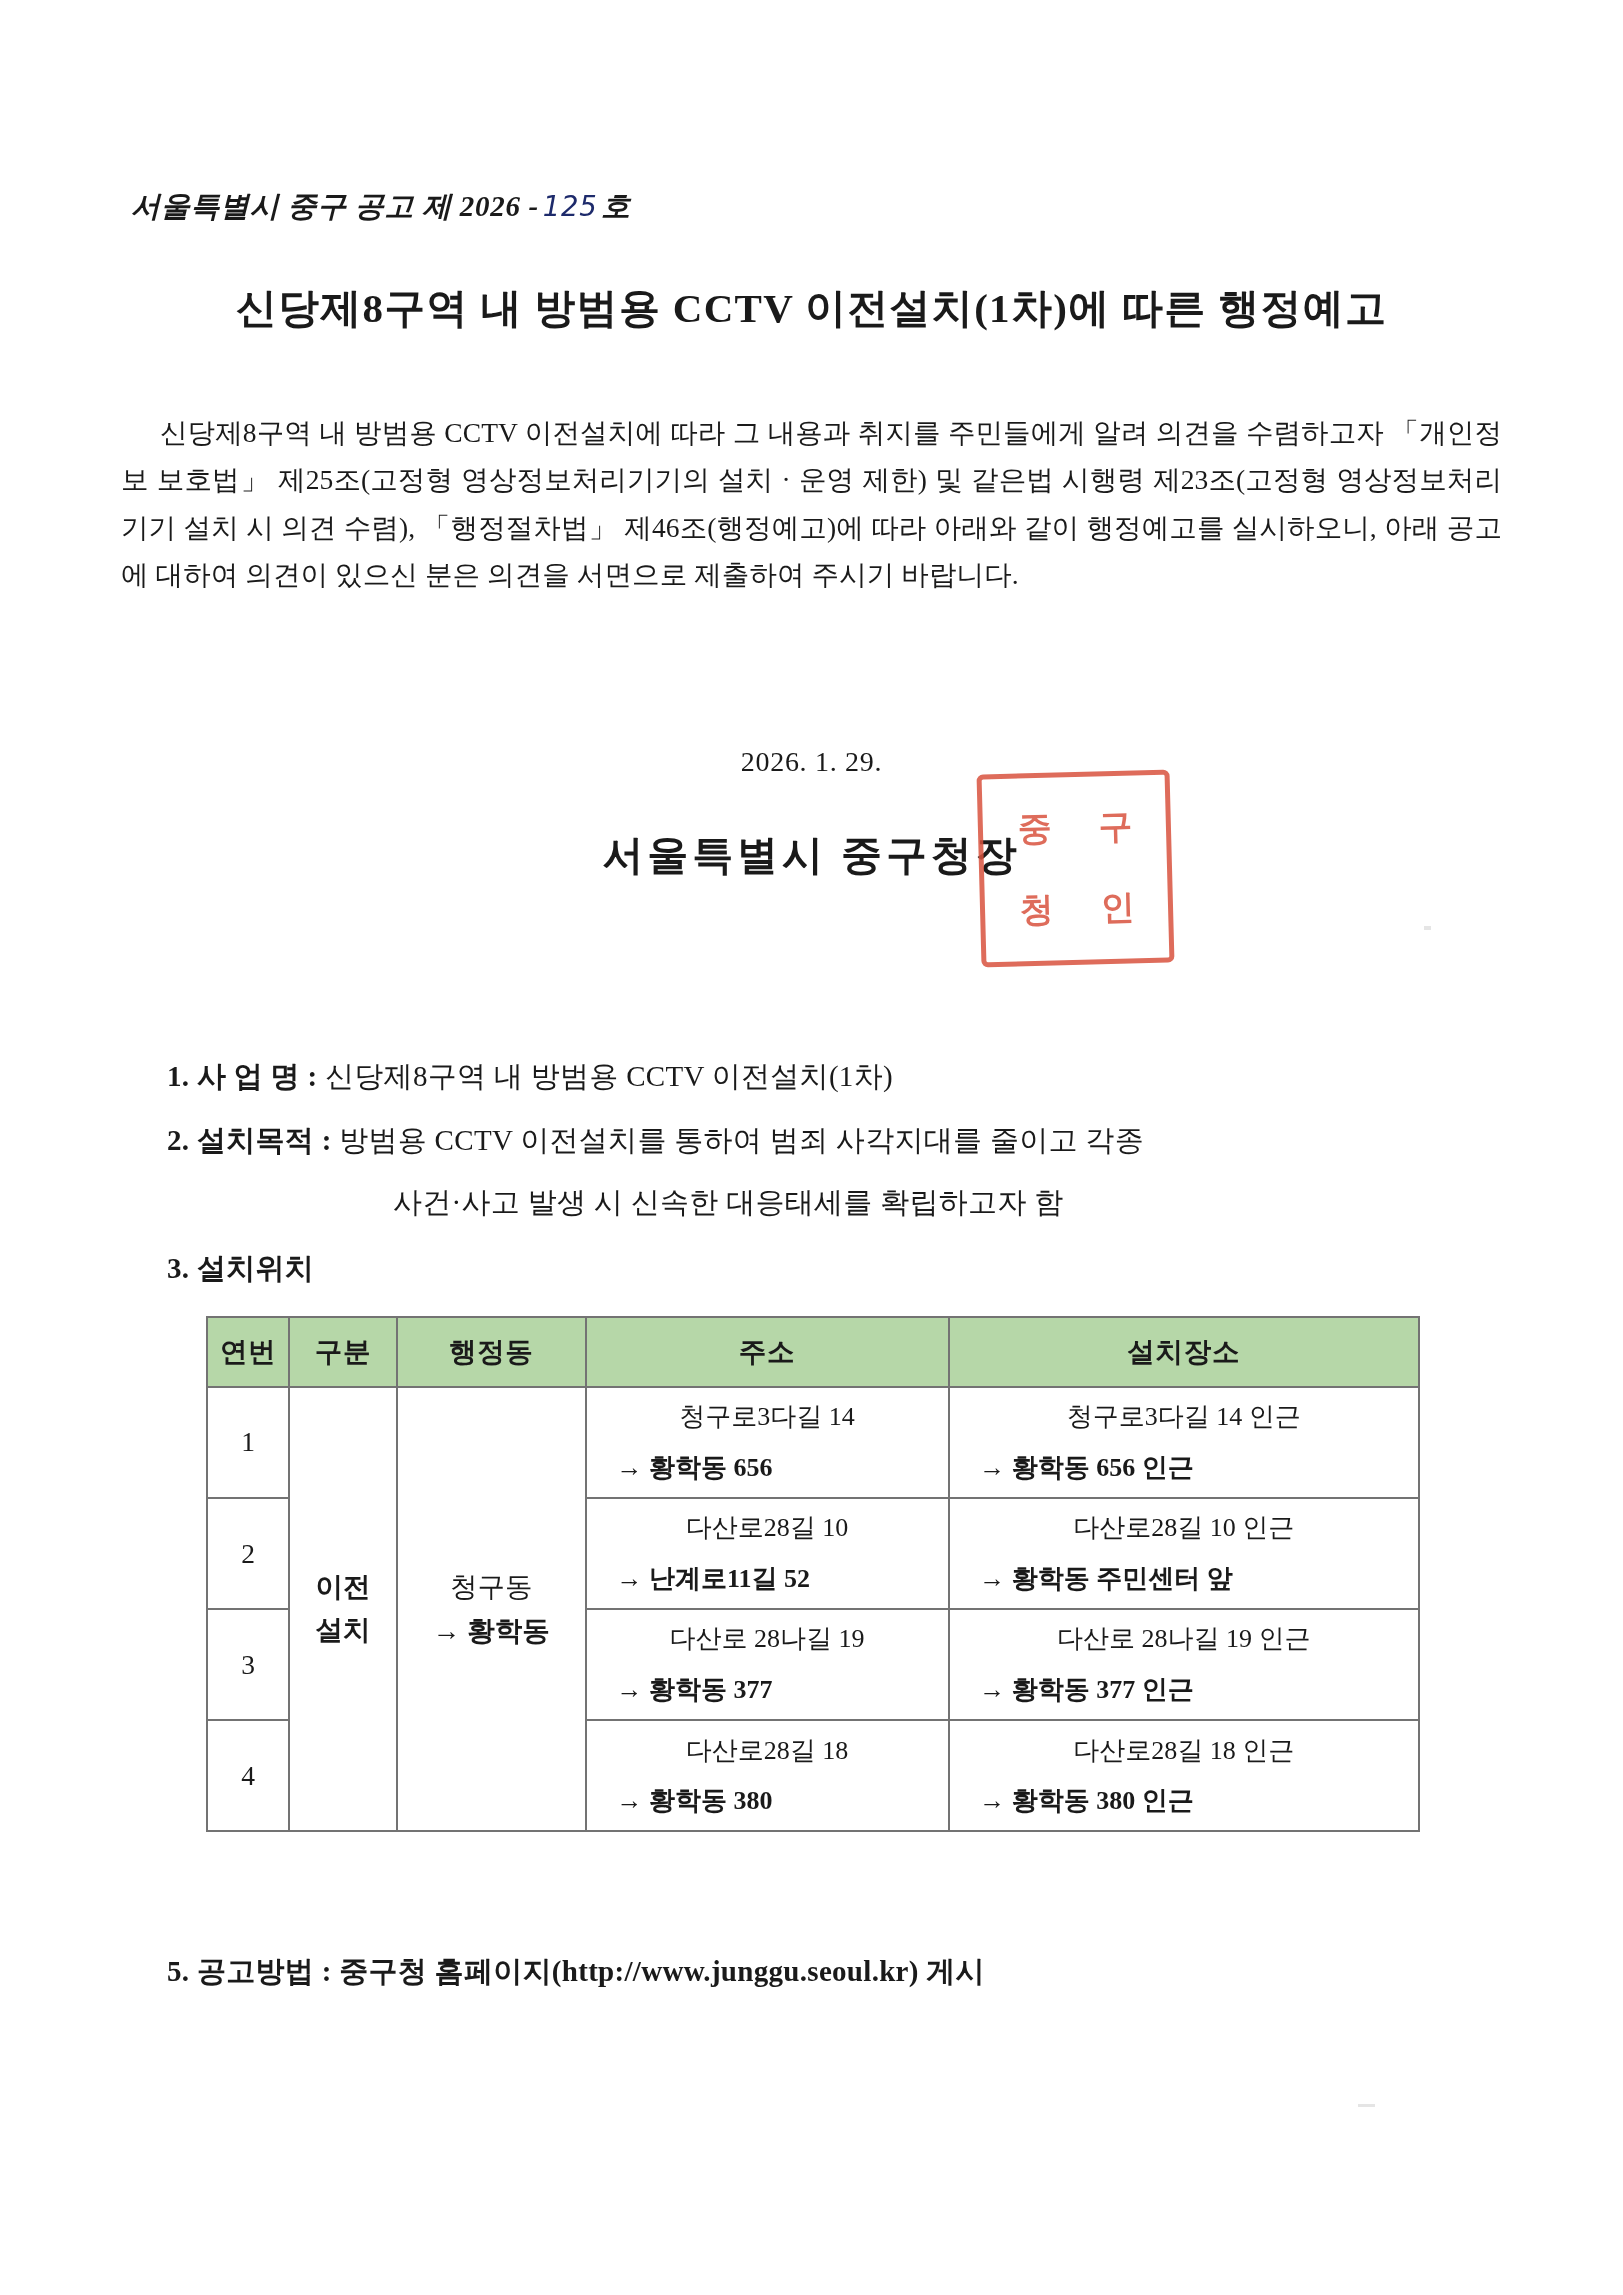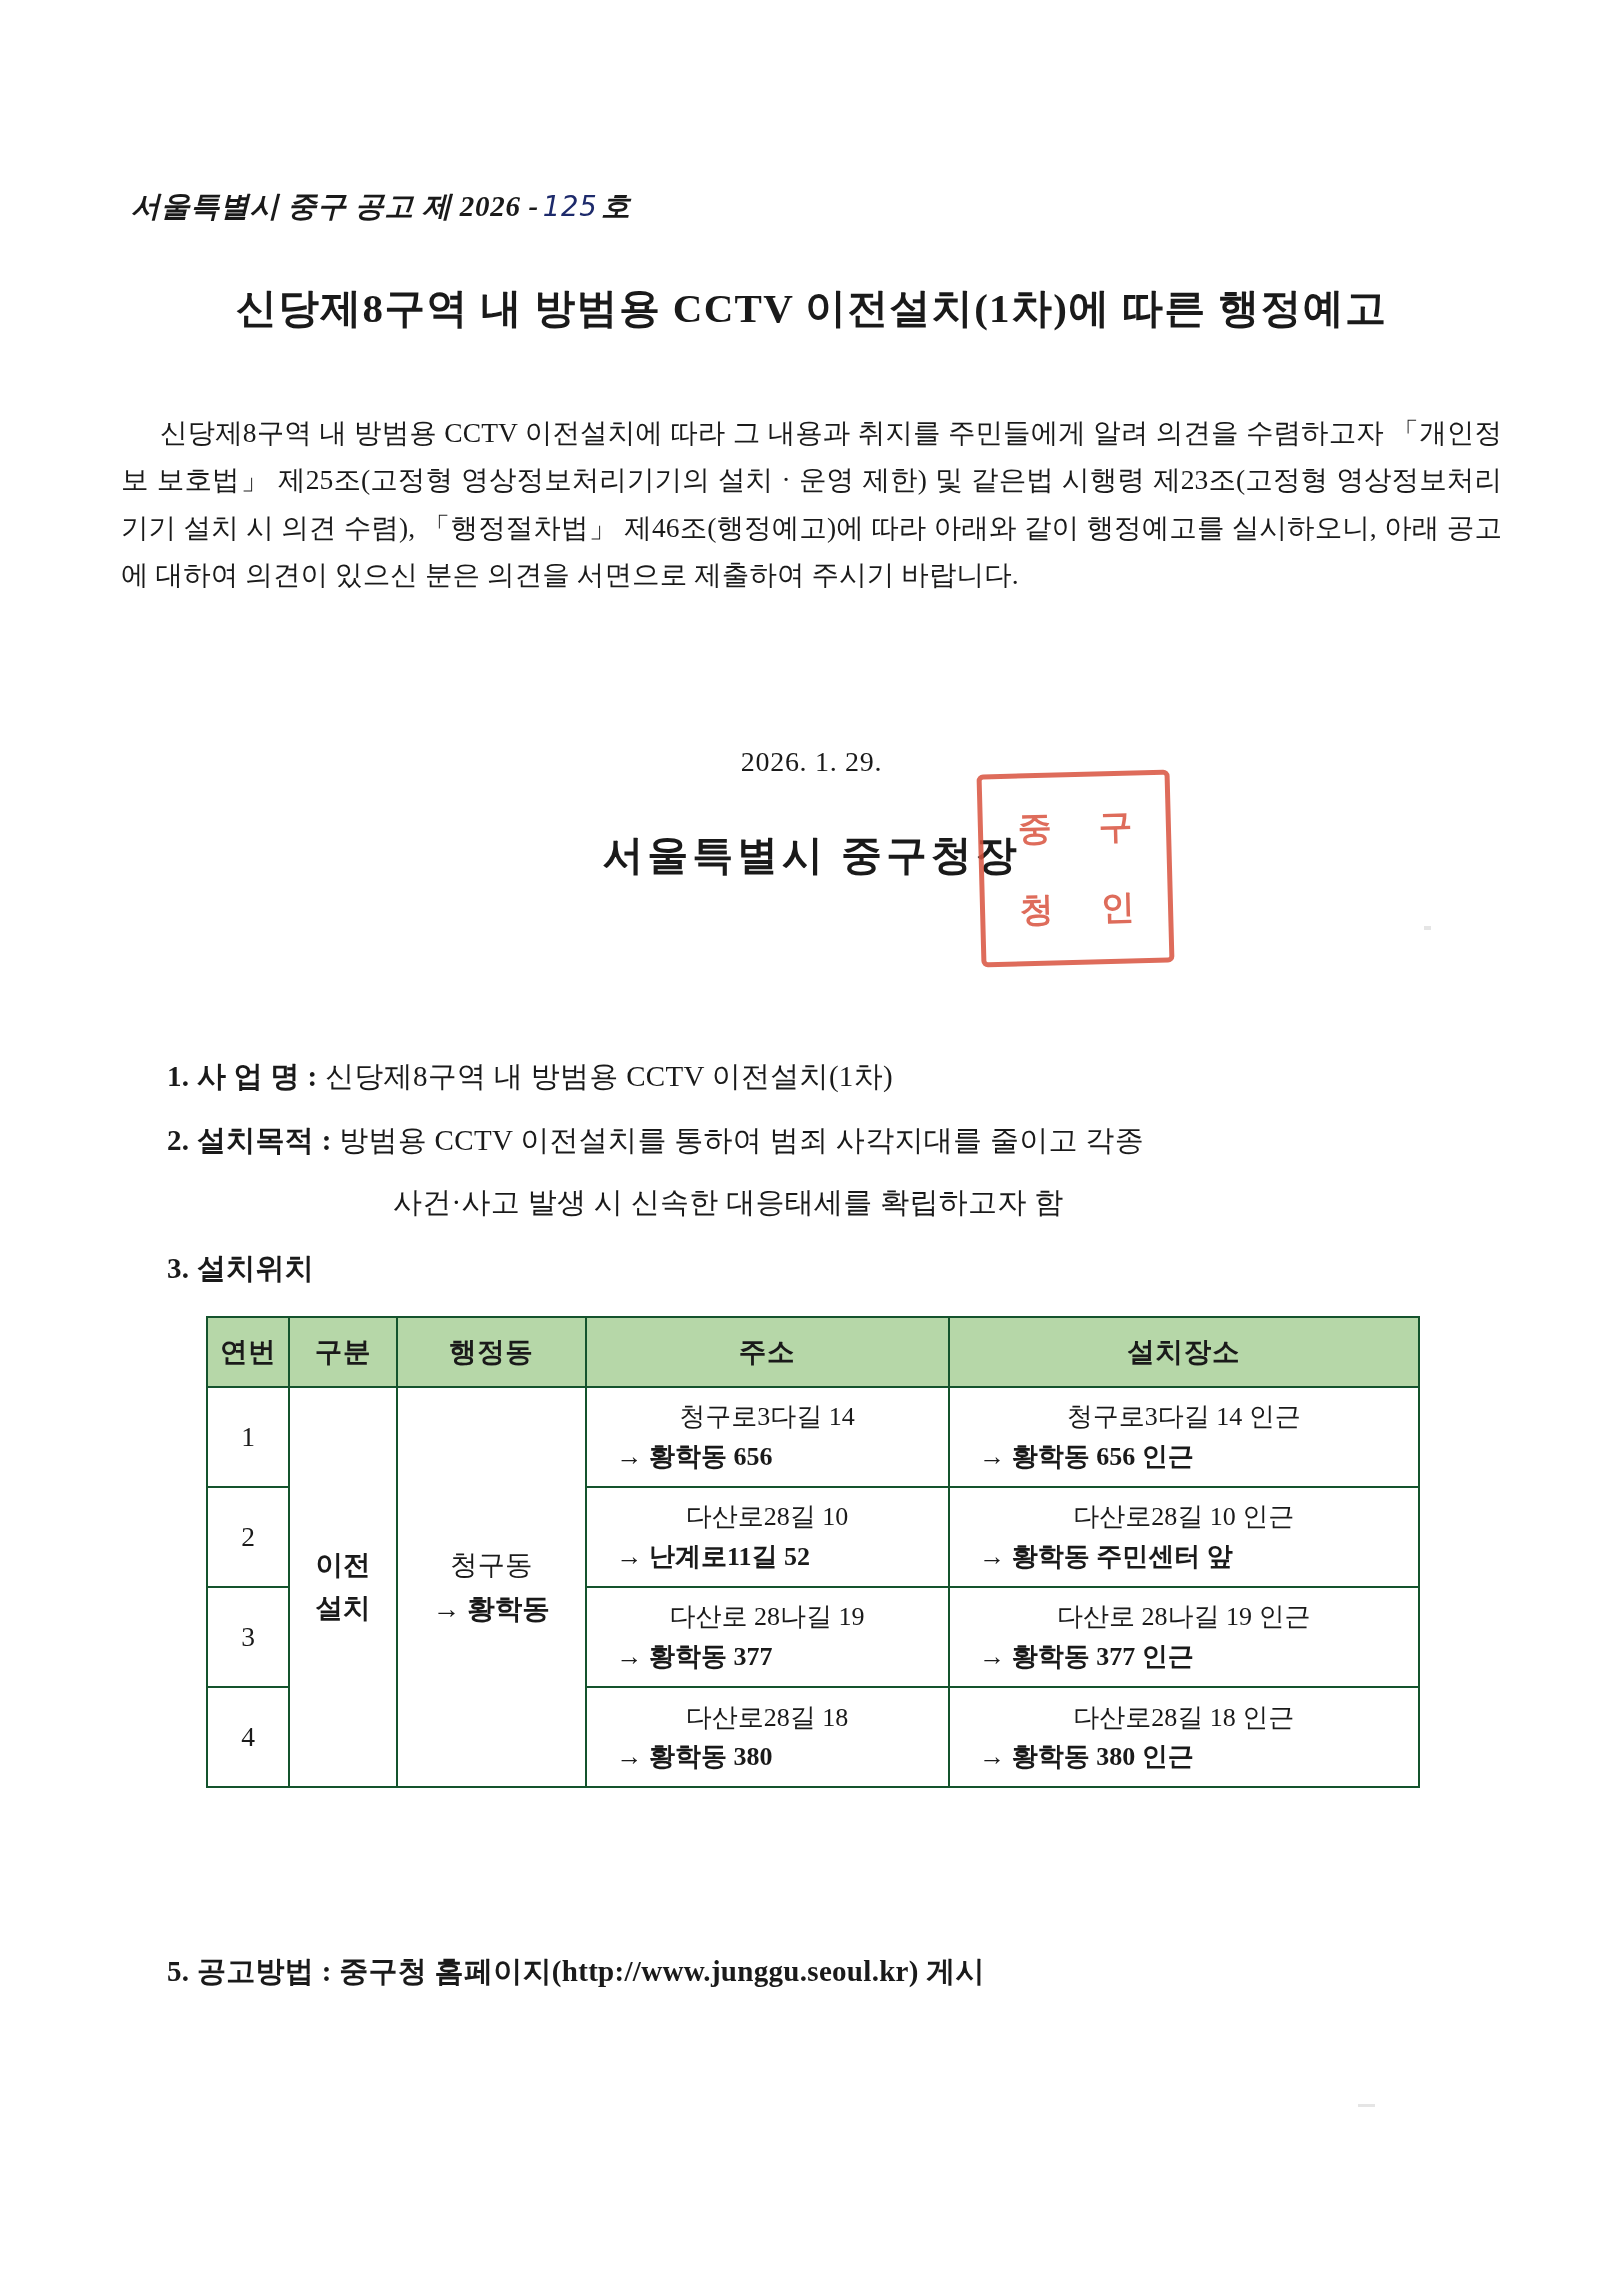--- a/index.html
+++ b/index.html
@@ -139,21 +139,21 @@
   .loc-table {
     position: absolute;
     left: 206px;
     top: 1316px;
     width: 1214px;
     border-collapse: collapse;
     font-size: 26px;
   }
   .loc-table th,
   .loc-table td {
-    border: 2px solid #14532d;
+    border: 2px solid #737373;
     text-align: center;
     vertical-align: middle;
     padding: 3.9px 2.6px;
   }
   .loc-table thead th {
     background: #b6d7a8;
     font-weight: bold;
     font-size: 27.5px;
     height: 60px;
     letter-spacing: 0.7px;
@@ -174,21 +174,21 @@
     line-height: 1.6;
   }
   .loc-table td.dong-cell .arrow-line {
     font-weight: bold;
   }
   .loc-table td.addr-cell { width: 347px; }
   .loc-table td.place-cell { width: 452px; }
   .cell-stack {
     display: flex;
     flex-direction: column;
-    gap: 2px;
+    gap: 13px;
     padding: 6.5px 5.2px;
     line-height: 1.45;
   }
   .cell-stack .before { font-weight: normal; }
   .cell-stack .after { font-weight: bold; text-align: left; padding-left: 22px; }
   .cell-stack .after .arrow { padding-right: 6.5px; }
 
   
   .scan-mark {
     position: absolute;

